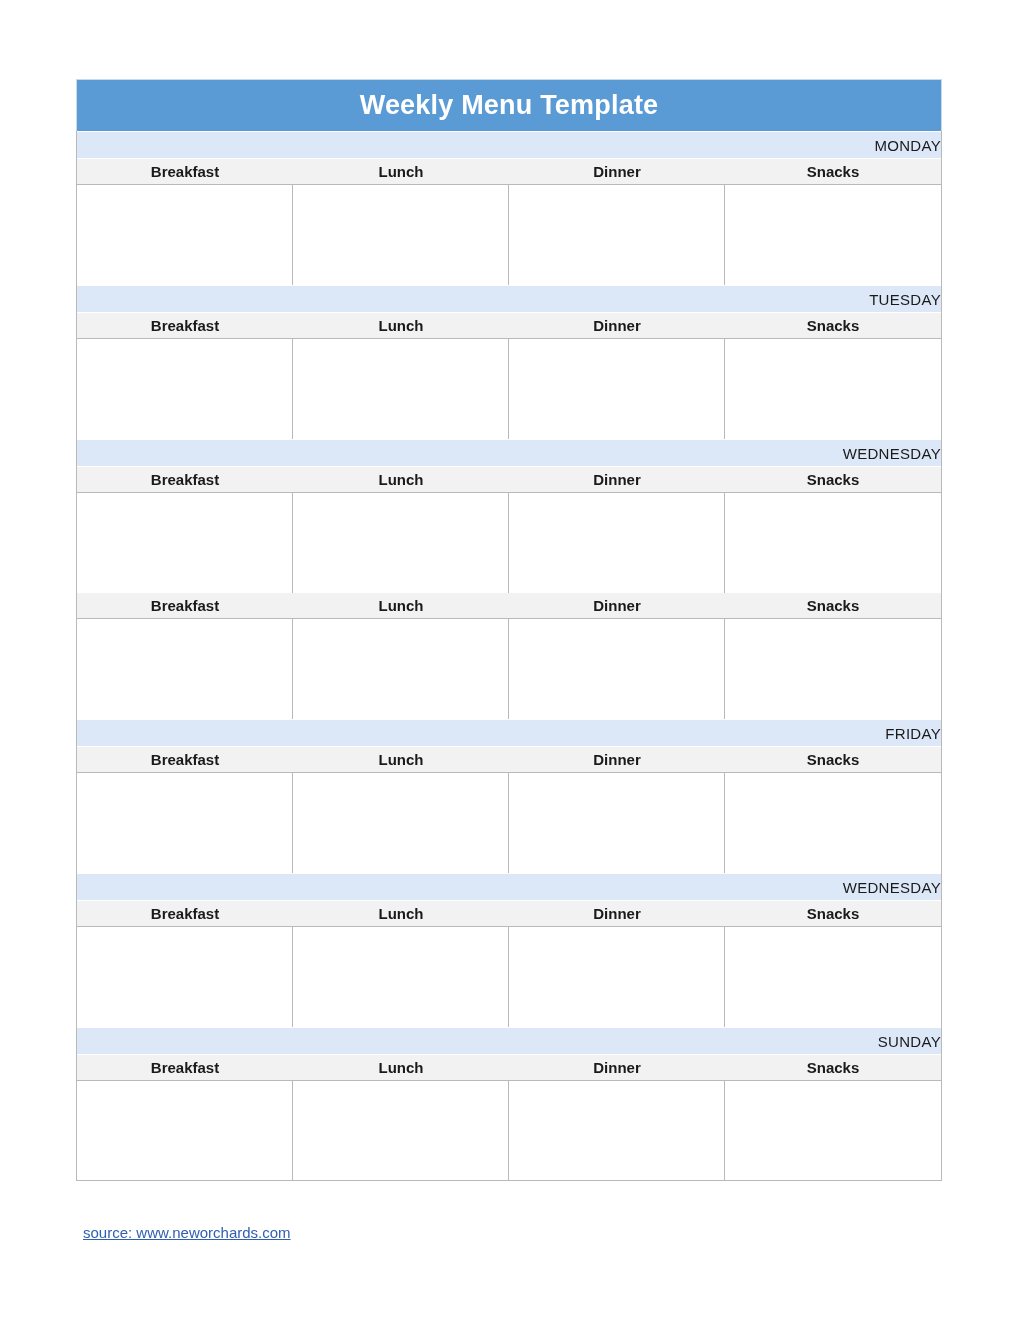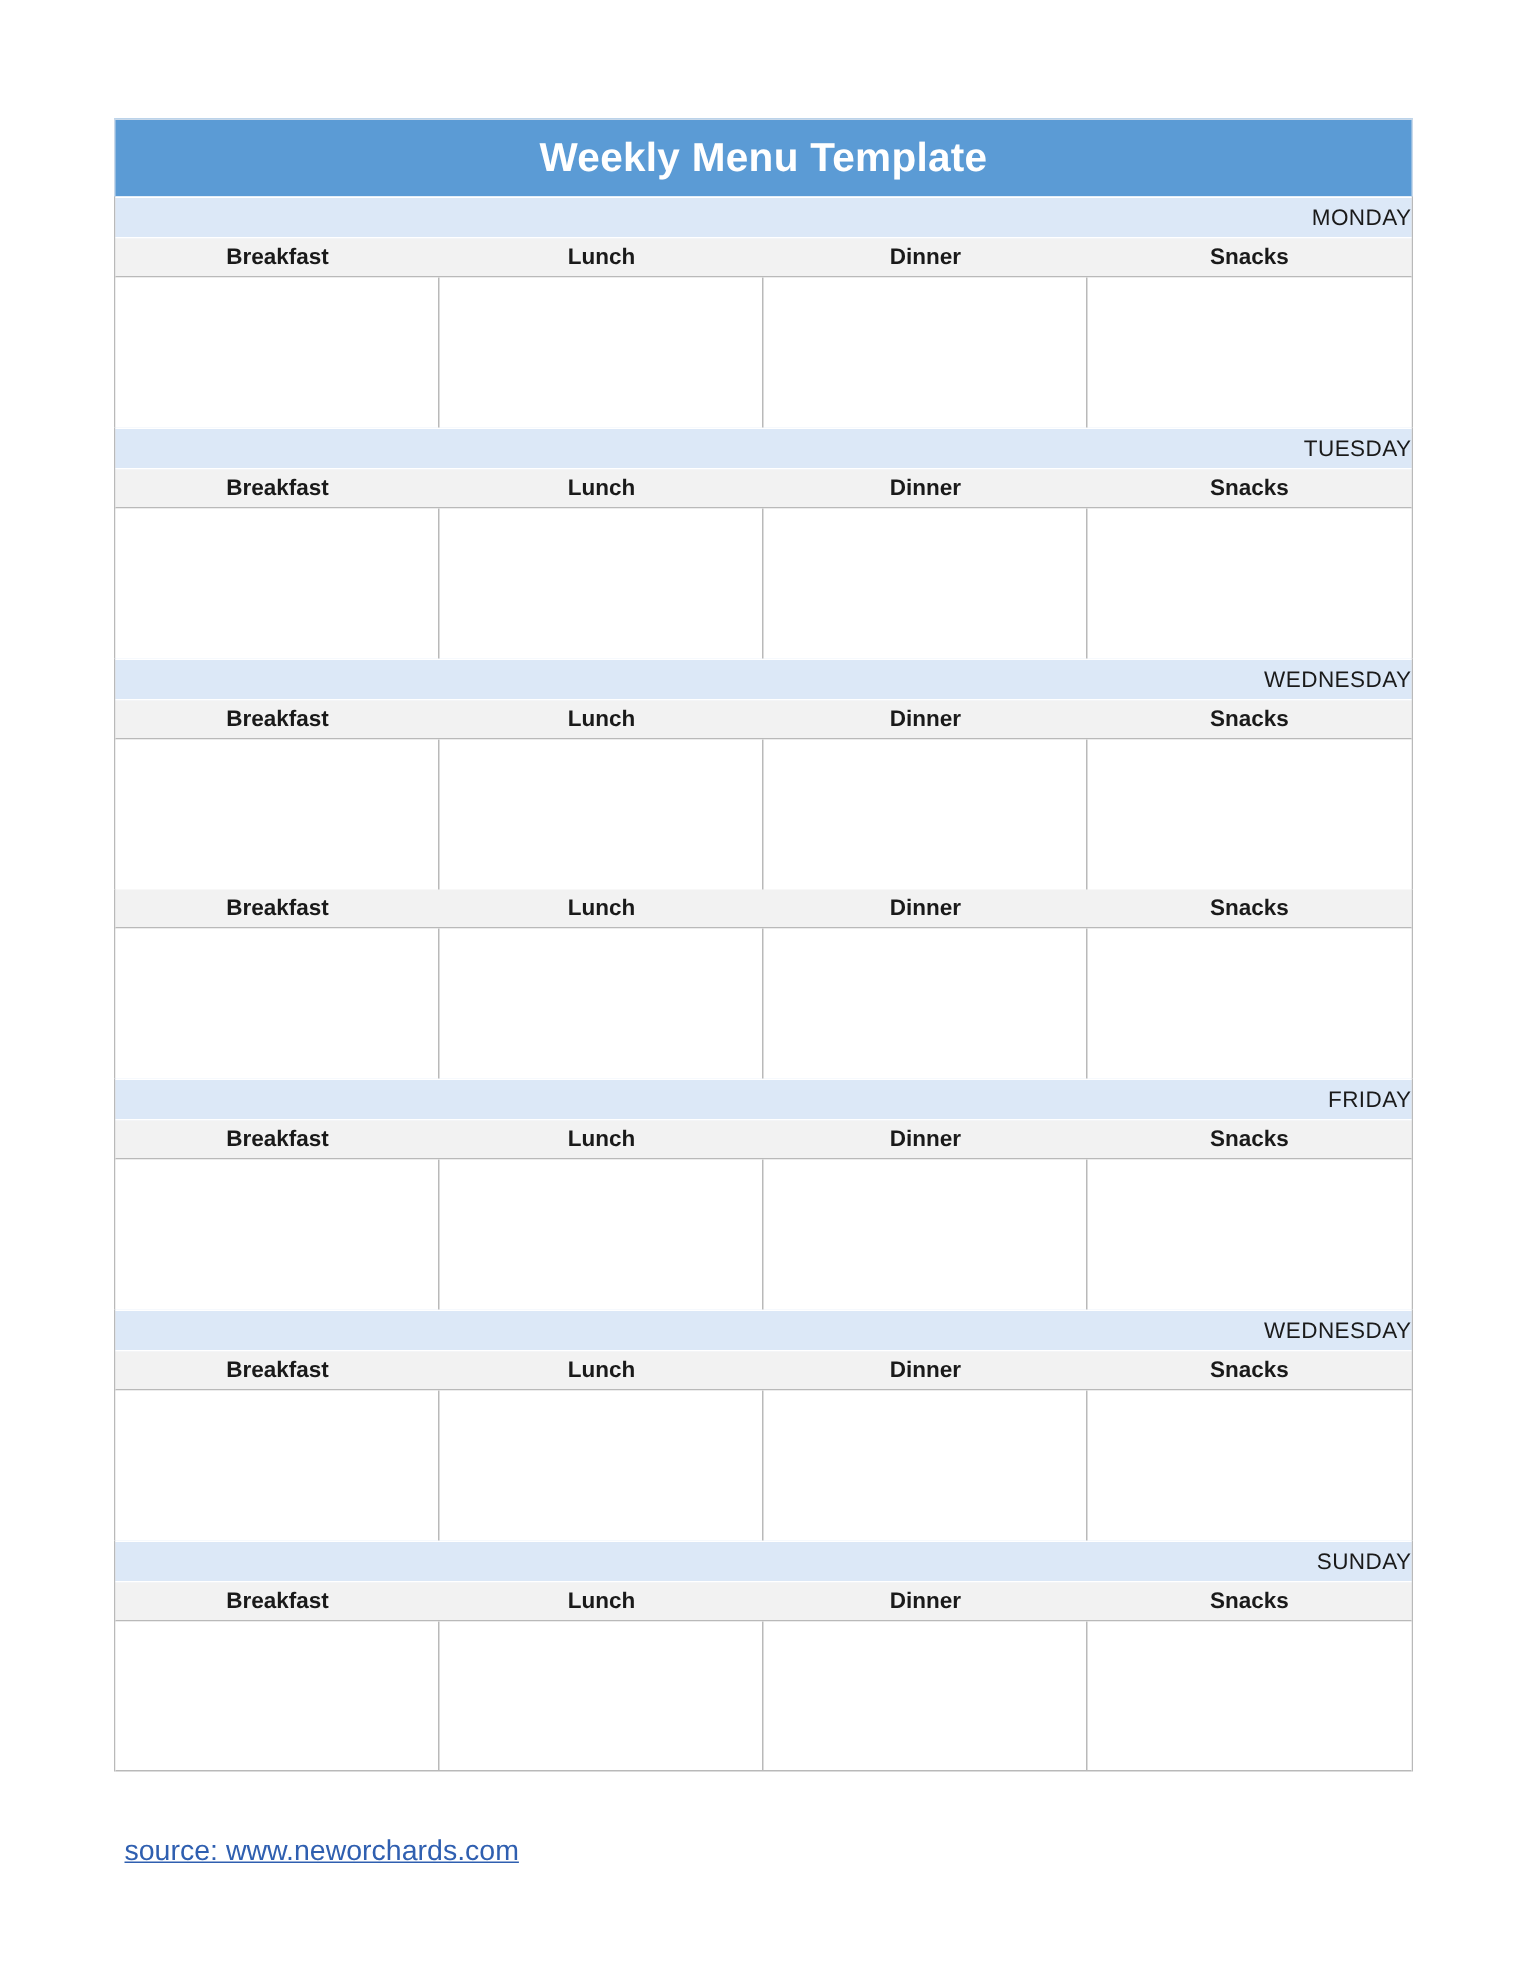--- a/index.html
+++ b/index.html
@@ -88,21 +88,21 @@
   .meal-row .cell:last-child {
     border-right: none;
   }
   .day-block.last .meal-row {
     border-bottom: 1px solid #b9b9b9;
   }
   .source {
     position: absolute;
     left: 83px;
     top: 1224px;
-    font-size: 19px;
+    font-size: 15px;
     color: #2f5fb0;
     text-decoration: underline;
   }
 </style>
 </head>
 <body>
 
 <div class="page">
 
   <div class="sheet">

